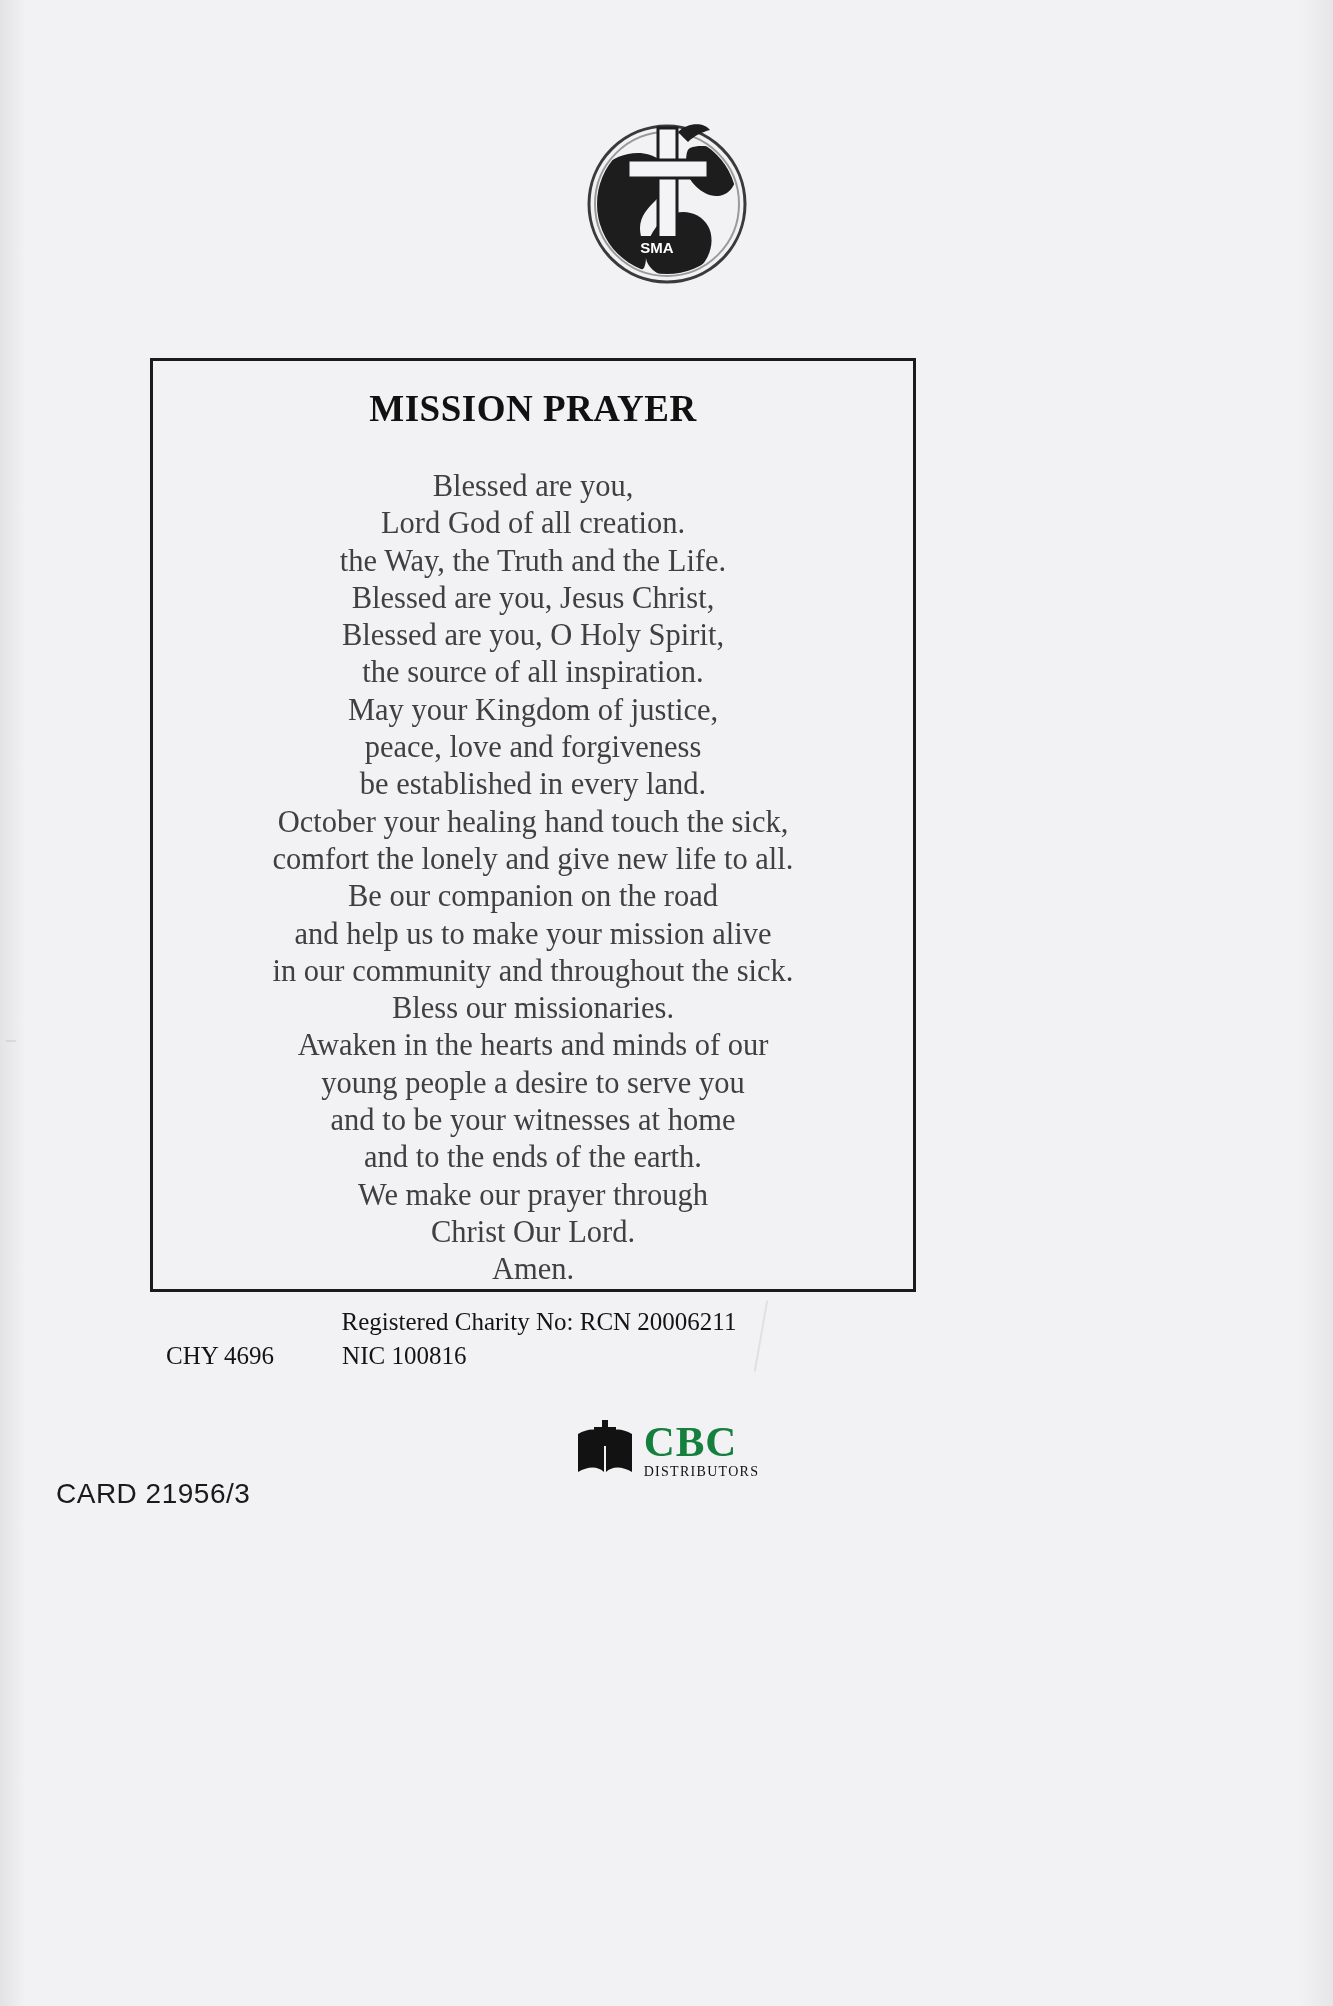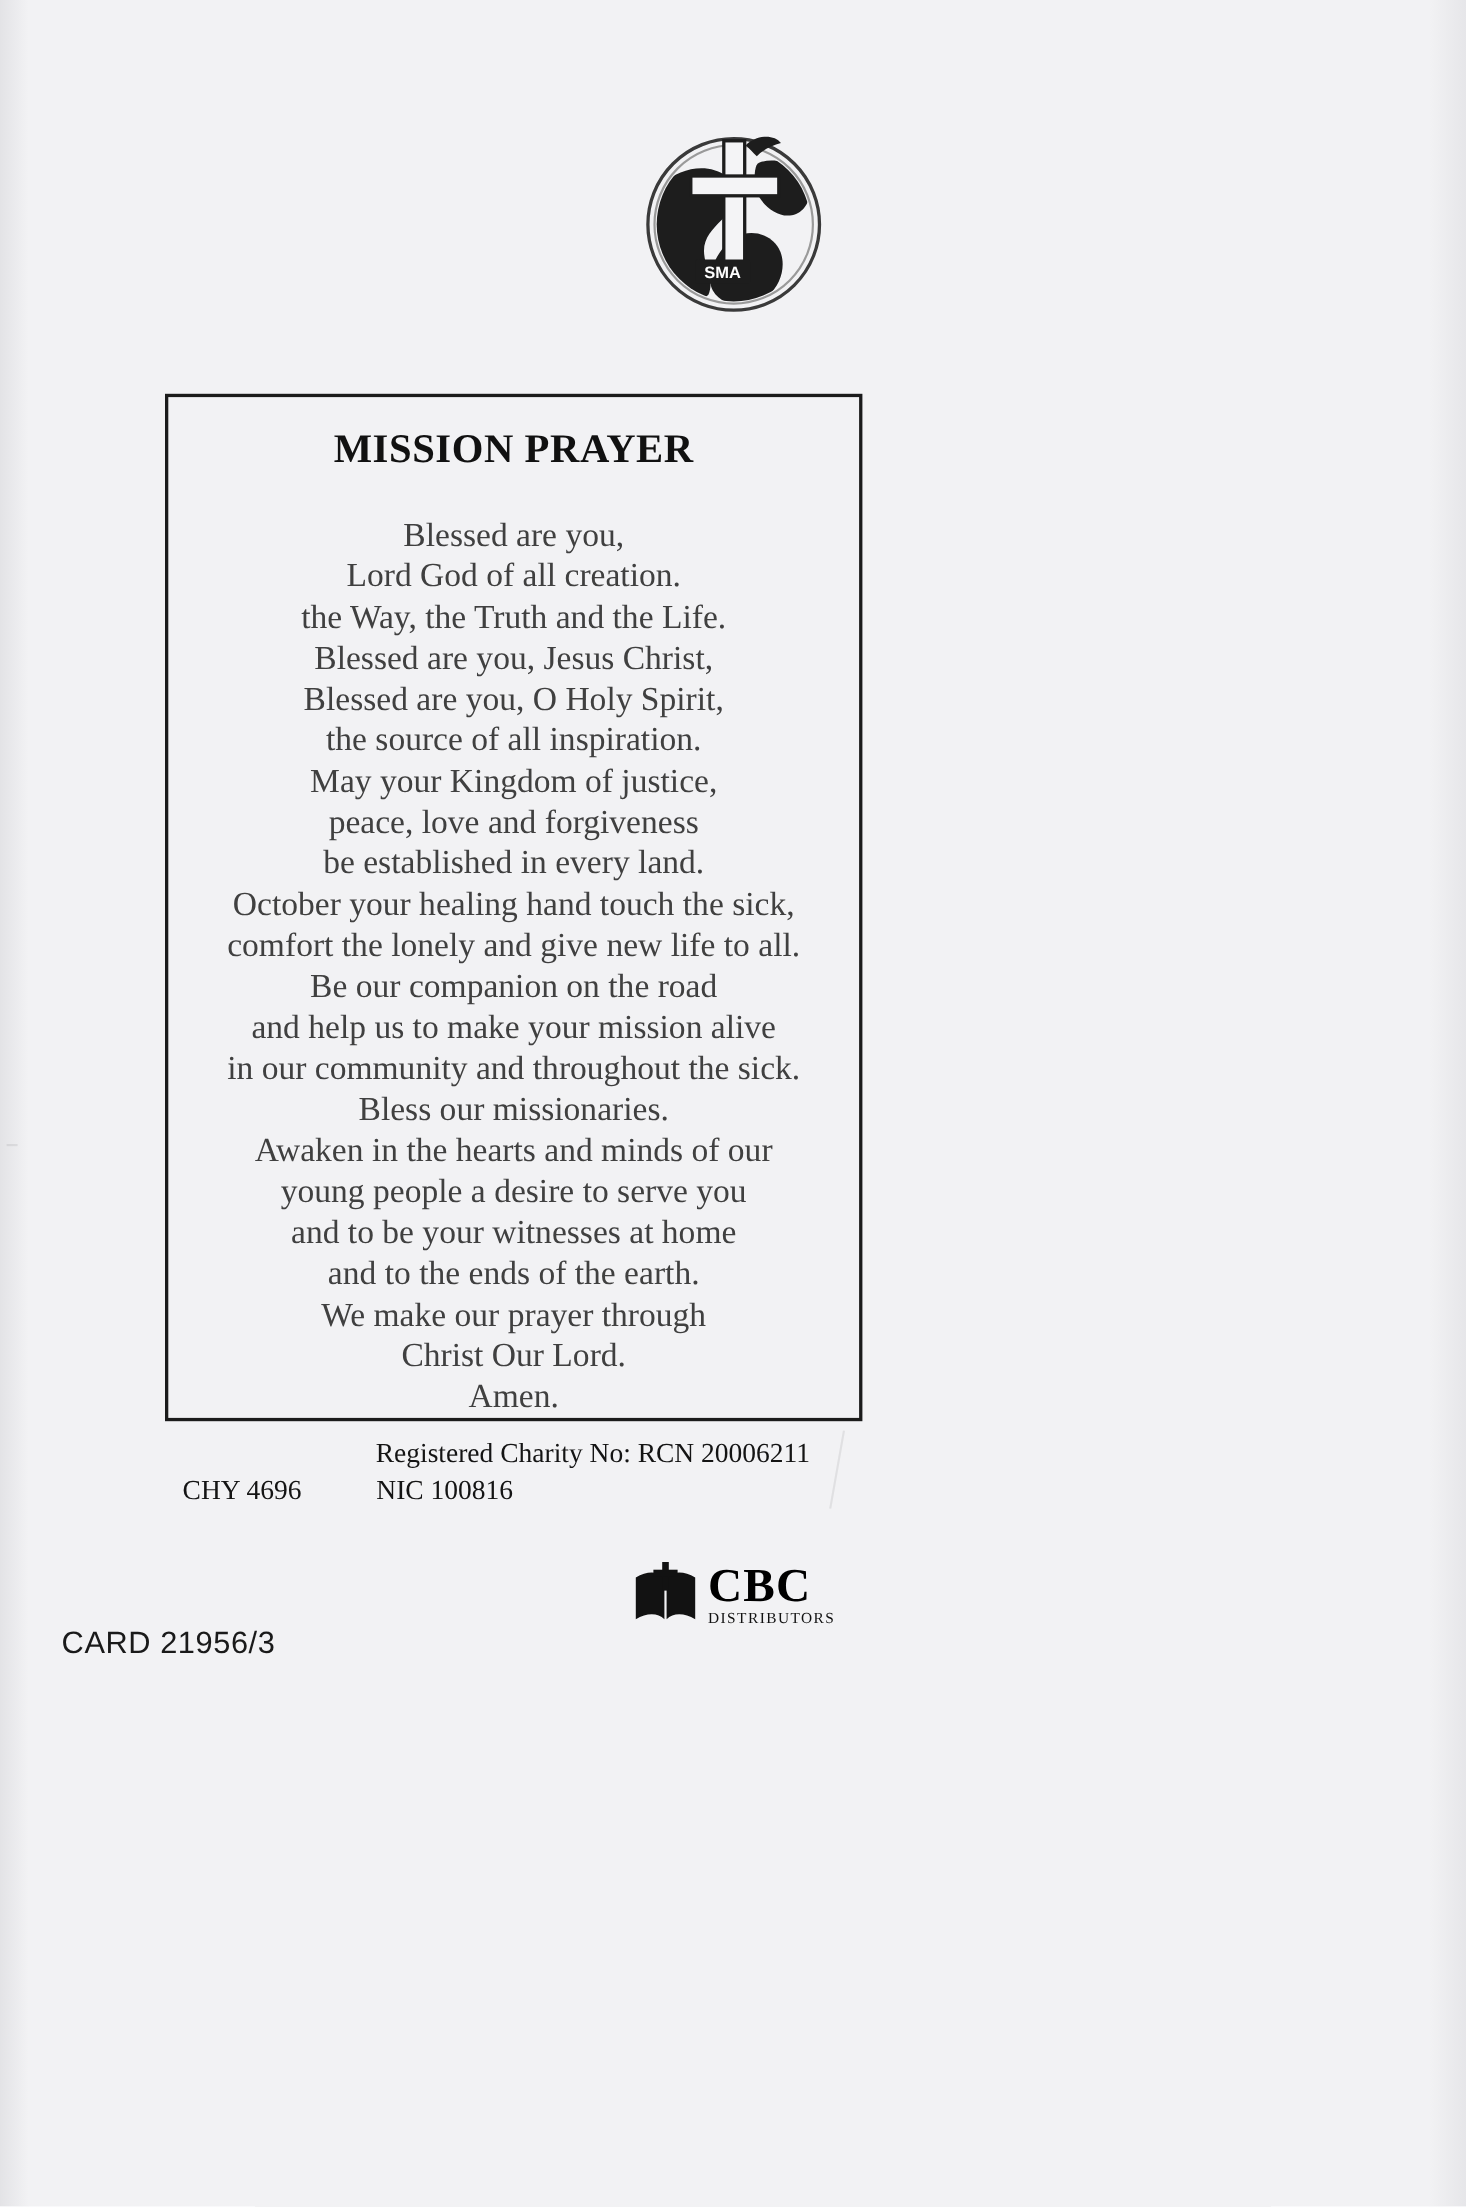--- a/index.html
+++ b/index.html
@@ -48,21 +48,21 @@
     width: 170px;
     height: 182px;
     display: block;
   }
 
   
   .prayer-box {
     position: absolute;
     left: 150px;
     top: 358px;
-    width: 634px;
+    width: 766px;
     height: 934px;
     border: 3px solid #1b1b1b;
     box-sizing: border-box;
     padding: 18px 10px 0 10px;
     background: transparent;
   }
   .prayer-title {
     text-align: center;
     font-family: "Liberation Serif", serif;
     font-weight: bold;
@@ -122,21 +122,21 @@
     display: flex;
     flex-direction: column;
     justify-content: center;
     line-height: 1;
   }
   .cbc-name {
     font-family: "Liberation Serif", serif;
     font-weight: bold;
     font-size: 43px;
     letter-spacing: 1px;
-    color: #000000;
+    color: #15803d;
   }
   .cbc-sub {
     font-family: Liberation Serif, serif;
     font-size: 14px;
     letter-spacing: 1.3px;
     color: #111111;
     margin-top: 2px;
   }
 
   

